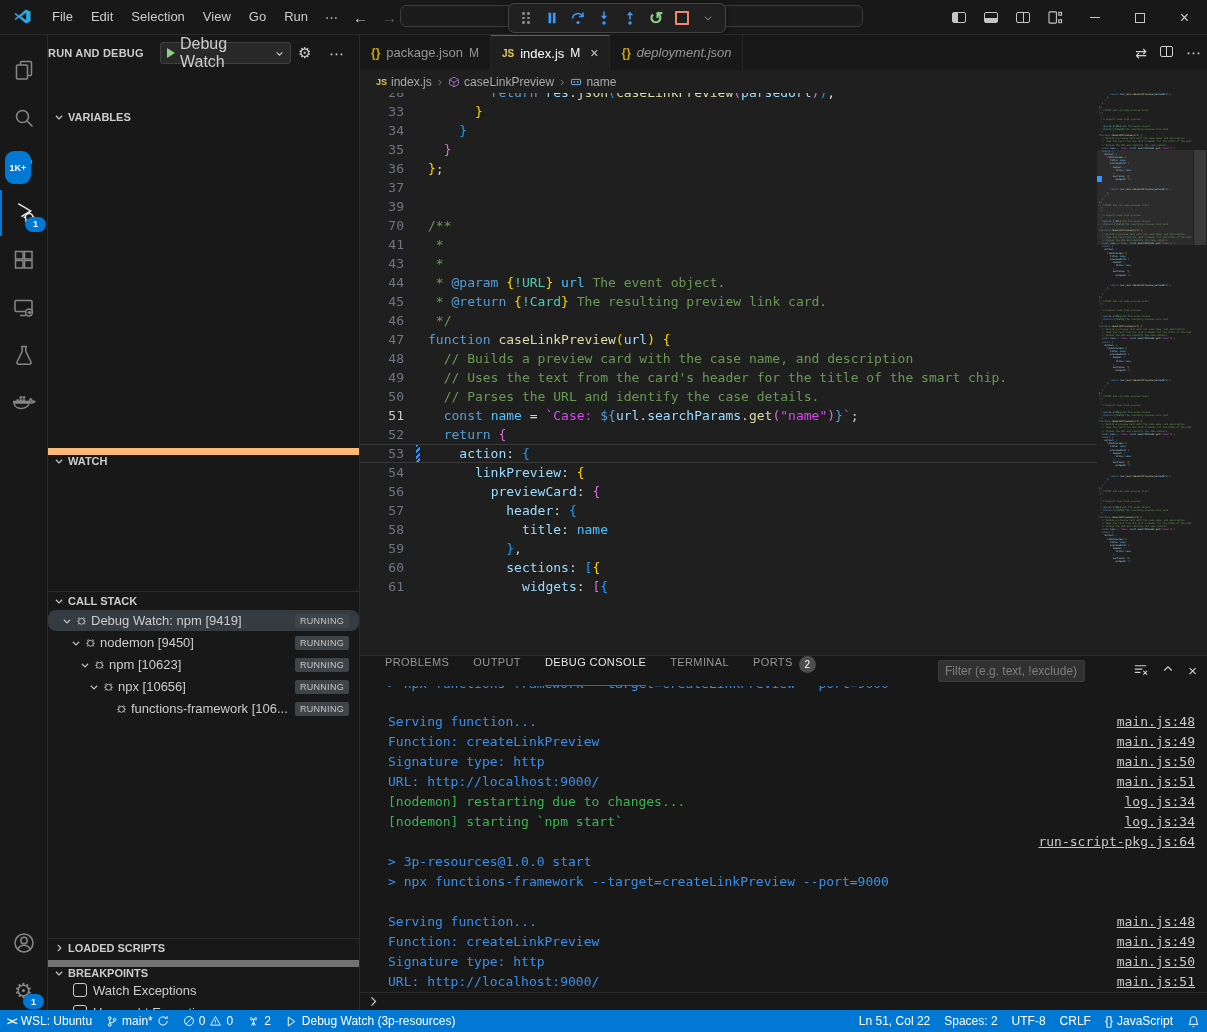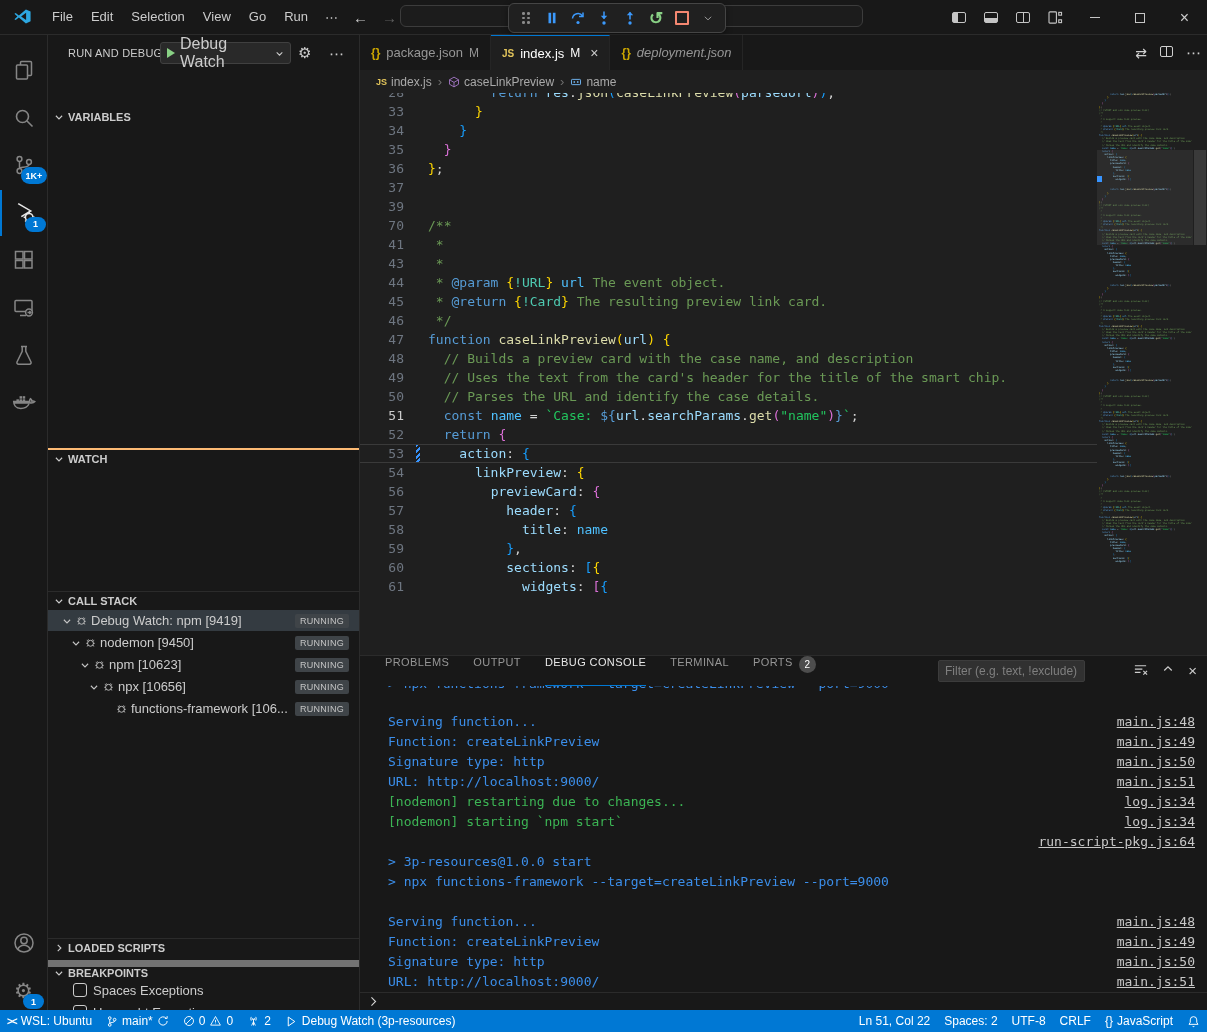--- a/index.html
+++ b/index.html
@@ -42,32 +42,32 @@
             justify-content:center;color:#868686;}
   .act-item.active{color:#e7e7e7;border-left:2px solid #0078d4;}
   .act-badge{position:absolute;border-radius:9px;background:#0078d4;color:#fff;font-size:9px;
              font-weight:bold;display:flex;align-items:center;justify-content:center;}
   .gear-glyph{font-size:21px;line-height:1;}
 
   
   .sidebar{position:absolute;left:48px;top:35px;width:312px;height:975px;background:#181818;
            border-right:1px solid #2b2b2b;box-sizing:border-box;}
   .sb-header{position:absolute;left:0;top:0;width:100%;height:36px;display:flex;align-items:center;}
-  .sb-title{margin-left:20px;font-size:11px;color:#cccccc;letter-spacing:.2px;}
+  .sb-title{font-size:11px;color:#cccccc;letter-spacing:.2px;font-weight:bold;}
   .launch-btn{position:absolute;left:112px;top:7px;width:131px;height:22px;background:#292929;
               border:1px solid #404040;border-radius:3px;display:flex;align-items:center;
               padding:0 6px;box-sizing:border-box;gap:5px;}
   .play-tri{width:0;height:0;border-left:8px solid #89d185;border-top:5px solid transparent;border-bottom:5px solid transparent;}
   .launch-label{font-size:16px;color:#cccccc;flex:1;}
   .hdr-ic{position:absolute;top:10px;color:#cccccc;}
   .section-hdr{position:absolute;left:0;width:100%;display:flex;align-items:center;gap:4px;
                padding-left:6px;box-sizing:border-box;font-size:11px;font-weight:bold;color:#cccccc;}
   .section-hdr .chev{color:#cccccc;display:flex;}
   .cs-row{display:flex;align-items:center;height:21px;margin-bottom:1px;position:relative;font-size:13px;color:#cccccc;}
-  .cs-row.selected{background:#343b41;}
+  .cs-row.selected{background:#343b41;border-radius:8px;}
   .cs-chev,.cs-bug{display:flex;align-items:center;margin-right:3px;color:#c5c5c5;}
   .cs-label{white-space:nowrap;overflow:hidden;flex:1;}
   .run-badge{margin-right:10px;background:#3f4448;color:#c5c5c5;font-size:9px;padding:2px 5px;border-radius:2px;letter-spacing:.3px;}
   .bp-row{display:flex;align-items:center;height:22px;padding-left:25px;position:relative;font-size:13px;color:#cccccc;}
   .bp-dot{position:absolute;left:8px;width:9px;height:9px;border-radius:50%;background:#e51400;}
   .bp-row.has-dot{padding-left:27px;}
   .cb{width:14px;height:14px;border:1px solid #cccccc;border-radius:3px;margin-right:6px;box-sizing:border-box;background:transparent;flex:none;}
   .cb.checked{background:#0e70c0;border-color:#0e70c0;display:flex;align-items:center;justify-content:center;}
   .bp-badge{position:absolute;right:10px;background:#4d4d4d;color:#fff;font-size:10px;width:18px;height:18px;
             border-radius:50%;display:flex;align-items:center;justify-content:center;}
@@ -94,21 +94,21 @@
   .lines-wrap{position:absolute;left:0;top:-10px;width:100%;}
   .erow{display:flex;height:19px;line-height:19px;font-family:"DejaVu Sans Mono",monospace;font-size:13px;}
   .ln{width:58px;padding-right:14px;box-sizing:border-box;text-align:right;color:#6e7681;flex:none;}
   .ln.active{color:#cccccc;}
   .cline{white-space:pre;padding-left:10px;}
   .current-line{position:absolute;left:0;top:351px;width:100%;height:19px;border-top:1px solid #3a3a3a;
                 border-bottom:1px solid #3a3a3a;box-sizing:border-box;pointer-events:none;}
   .gutter-squiggle{position:absolute;left:56px;top:352px;width:4px;height:17px;
                    background:repeating-linear-gradient(135deg,#3794ff 0 2px,#1f1f1f 2px 4px);}
   .tk-k{color:#569cd6}.tk-fn{color:#dcdcaa}.tk-v{color:#9cdcfe}.tk-vb{color:#4fc1ff}
-  .tk-s{color:#22c55e}.tk-c{color:#6a9955}.tk-t2{color:#4ec9b0}.tk-pl{color:#d4d4d4}
+  .tk-s{color:#d946ef}.tk-c{color:#6a9955}.tk-t2{color:#4ec9b0}.tk-pl{color:#d4d4d4}
   .tk-b1{color:#ffd700}.tk-b2{color:#da70d6}.tk-b3{color:#179fff}
 
   
   .minimap{position:absolute;left:1099px;top:93px;width:93px;height:562px;overflow:hidden;background:#1f1f1f;}
   .mm-line{white-space:pre;font-family:"DejaVu Sans Mono",monospace;font-size:2.3px;line-height:3.15px;}
   .mm-block{margin-bottom:7px;}
   .mm-slider{position:absolute;left:1097px;top:150px;width:96px;height:95px;background:rgba(121,121,121,.15);}
   .mm-marker{position:absolute;left:1097px;top:176px;width:5px;height:6px;background:#3794ff;}
   .v-scrollbar{position:absolute;left:1193px;top:93px;width:14px;height:562px;}
   .v-thumb{position:absolute;left:1px;top:57px;width:12px;height:95px;background:rgba(121,121,121,.3);}
@@ -268,21 +268,21 @@
           <path d="M15 15l5.5 5.5"></path>
         </svg>
       </div>
       <div class="act-item" style="top: 107px;">
         <svg width="24" height="24" viewBox="0 0 24 24" fill="none" stroke="currentColor" stroke-width="1.5">
           <circle cx="7.5" cy="6" r="2.4"></circle>
           <circle cx="7.5" cy="18" r="2.4"></circle>
           <circle cx="17" cy="9" r="2.4"></circle>
           <path d="M7.5 8.4v7.2M17 11.4c0 3.6-9.5 2.4-9.5 4.2"></path>
         </svg>
-        <span class="act-badge" style="right: 0; bottom: 4px; min-width: 20px; height: 17px; padding: 0px 3px;">1K+</span>
+        <span class="act-badge" style="right: 16px; bottom: 4px; min-width: 20px; height: 33px; padding: 0px 3px;">1K+</span>
       </div>
       <div class="act-item active" style="top: 154.5px;">
         <svg width="25" height="25" viewBox="0 0 24 24" fill="none" stroke="currentColor" stroke-width="1.5">
           <path d="M5 3.5 17 10.5 8 16"></path>
           <circle cx="15.5" cy="16.5" r="3.6"></circle>
           <path d="M15.5 12.9v-1.6M11.9 16.5h-1.7M19.1 16.5h1.7M13 19.5l-1.4 1.2M18 19.5l1.4 1.2"></path>
         </svg>
         <span class="act-badge" style="right: 3px; bottom: 4px; min-width: 15px; height: 15px; padding: 0px 3px;">1</span>
       </div>
       <div class="act-item" style="top: 202px;">
@@ -345,21 +345,21 @@
 
     <div class="section-hdr" style="top:72px;height:19px;">
       <span class="chev">
           <svg width="10" height="10" viewBox="0 0 16 16">
             <path d="M3 6l5 5 5-5" fill="none" stroke="#ccc" stroke-width="1.8"></path>
           </svg>
         </span>
       <span>VARIABLES</span>
     </div>
 
-    <div class="section-hdr" style="top:413px;height:19px;border-top:2px solid #fdba74;">
+    <div class="section-hdr" style="top:413px;height:19px;border-top:7px solid #fdba74;">
       <span class="chev">
           <svg width="10" height="10" viewBox="0 0 16 16">
             <path d="M3 6l5 5 5-5" fill="none" stroke="#ccc" stroke-width="1.8"></path>
           </svg>
         </span>
       <span>WATCH</span>
     </div>
 
     <div class="section-hdr" style="top:556px;height:18px;border-top:1px solid #2b2b2b;">
       <span class="chev">
@@ -455,21 +455,21 @@
       <span class="chev">
           <svg width="10" height="10" viewBox="0 0 16 16">
             <path d="M3 6l5 5 5-5" fill="none" stroke="#ccc" stroke-width="1.8"></path>
           </svg>
         </span>
       <span>BREAKPOINTS</span>
     </div>
     <div class="abs" style="left:0;top:944px;width:100%;">
         <div class="bp-row">
           <span class="cb"></span>
-          <span>Spaces Exceptions</span>
+          <span>Watch Exceptions</span>
         </div>
         <div class="bp-row">
           <span class="cb"></span>
           <span>Uncaught Exceptions</span>
         </div>
         <div class="bp-row has-dot">
           <span class="bp-dot"></span>
           <span class="cb checked">
             <svg width="10" height="10" viewBox="0 0 16 16">
               <path d="M3 8.5l3.5 3.5L13 4.5" fill="none" stroke="#fff" stroke-width="2"></path>

